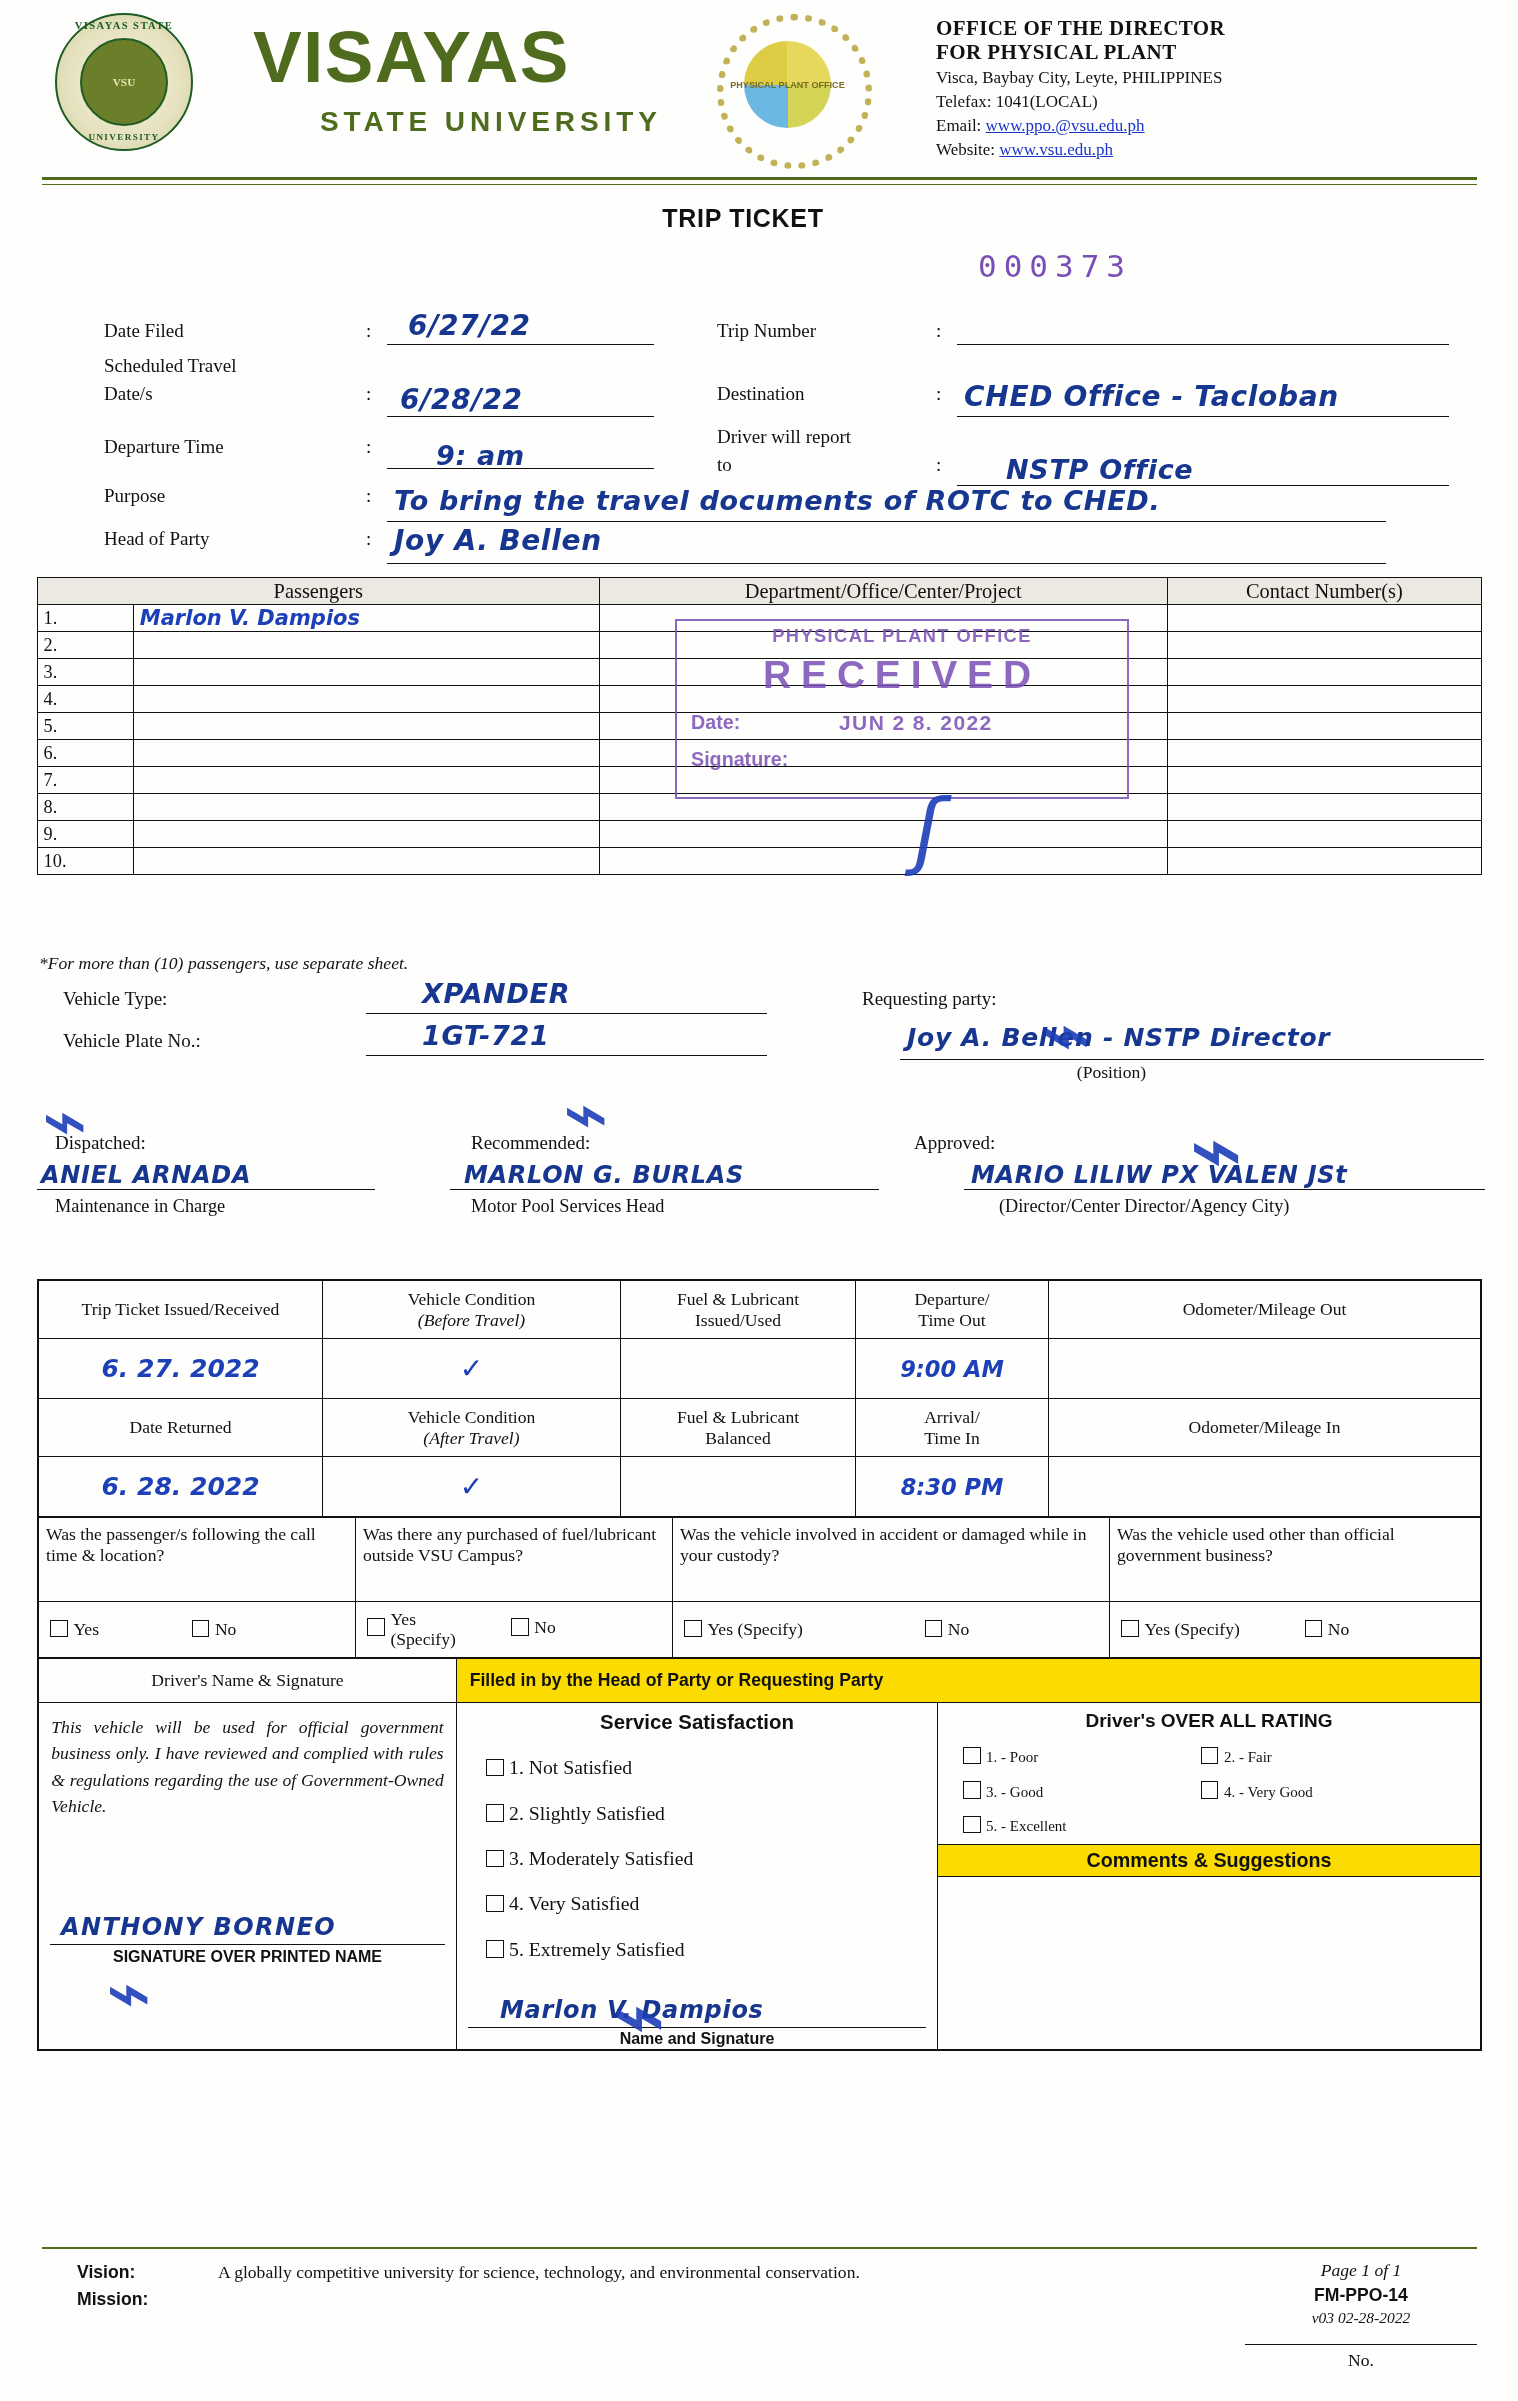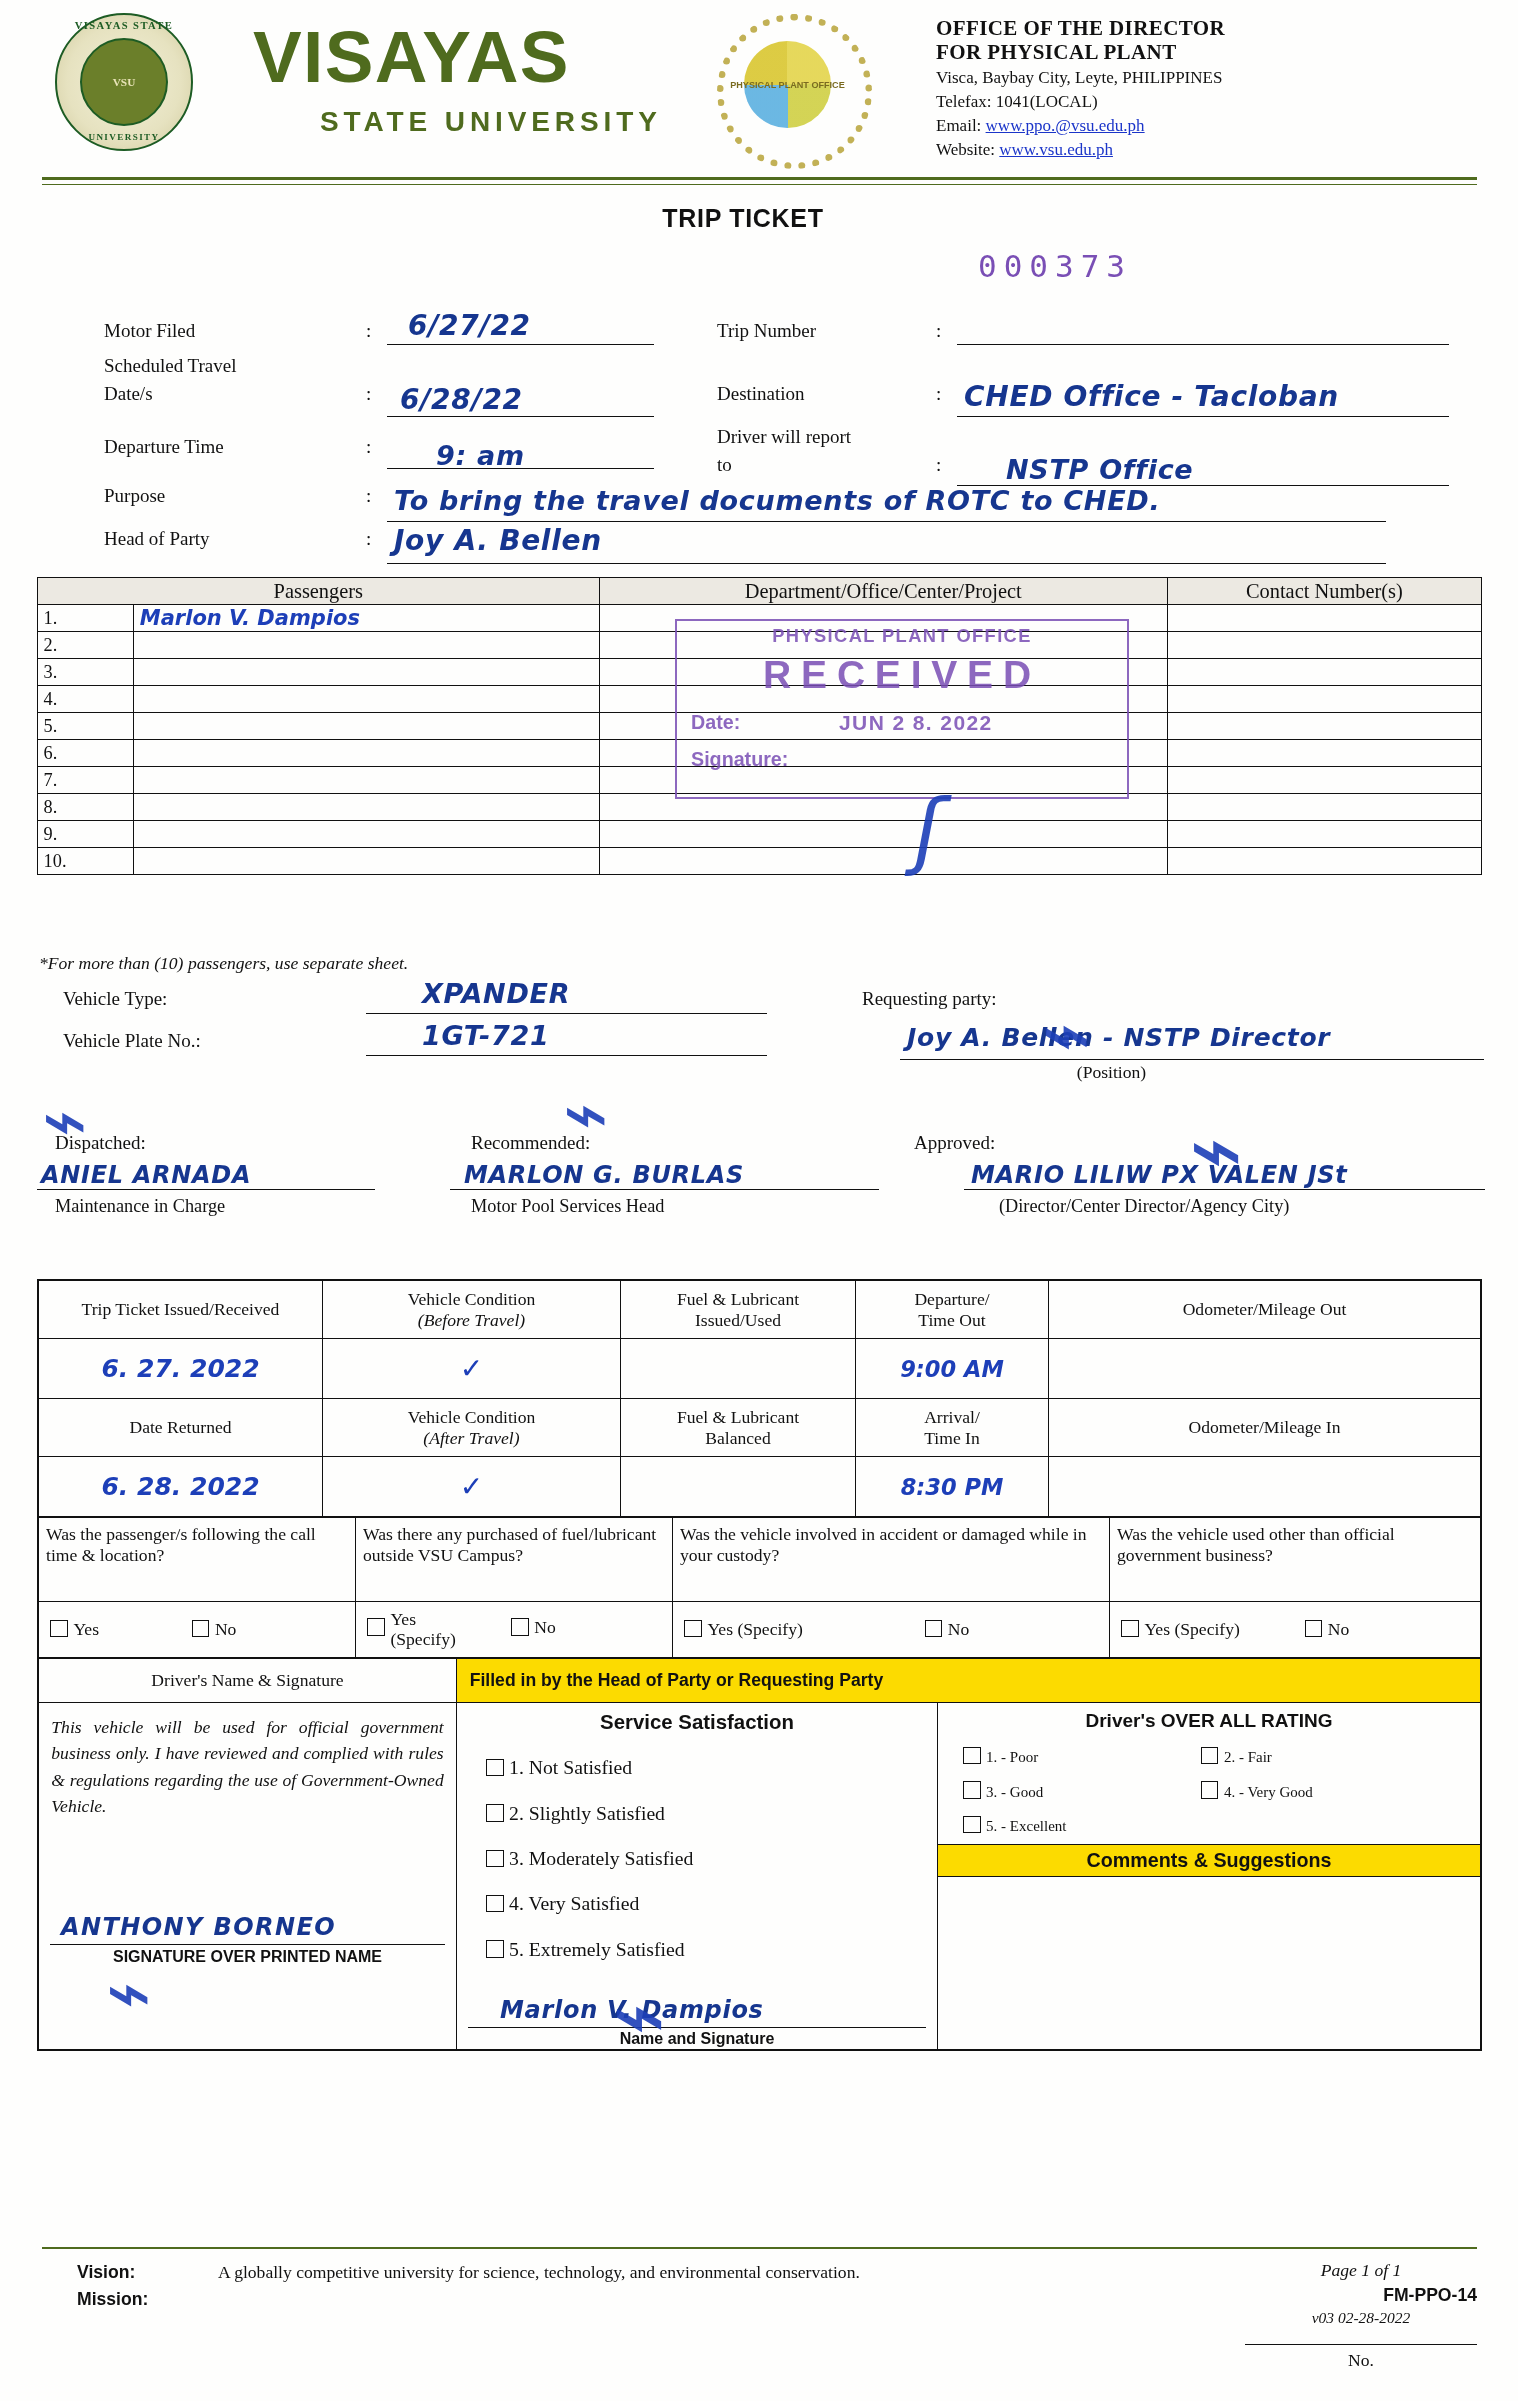--- a/index.html
+++ b/index.html
@@ -119,21 +119,21 @@
       <a href="#">www.vsu.edu.ph</a></div>
   </div>
 
   <div class="green-rule"></div>
   <div class="green-rule2"></div>
 
   <div class="title">TRIP TICKET</div>
 
   <div class="ticketno">000373</div>
 
-  <div class="fld-label abs" style="left:104px;top:320px;">Motor Filed</div>
+  <div class="fld-label abs" style="left:104px;top:320px;">Date Filed</div>
   <div class="colon" style="left:366px;top:320px;">:</div>
   <div class="ul" style="left:387px;top:344px;width:267px;"></div>
   <div class="hand abs" style="left:408px;top:309px;font-size:28px;">6/27/22</div>
 
   <div class="fld-label abs" style="left:104px;top:355px;">Scheduled Travel</div>
   <div class="fld-label abs" style="left:104px;top:383px;">Date/s</div>
   <div class="colon" style="left:366px;top:383px;">:</div>
   <div class="ul" style="left:387px;top:416px;width:267px;"></div>
   <div class="hand abs" style="left:400px;top:383px;font-size:28px;">6/28/22</div>
 
@@ -422,19 +422,19 @@
     <div style="display:flex;">
       <div style="width:141px;"><b>Vision:</b></div>
       <div style="flex:1;">A globally competitive university for science, technology, and environmental conservation.</div>
     </div>
     <div style="display:flex;margin-top:2.8px;">
       <div style="width:141px;"><b>Mission:</b></div>
     </div>
   </div>
   <div class="foot-right">
     <div style="font-style:italic;">Page 1 of 1</div>
-    <div style="font-family:'Liberation Sans',sans-serif;font-weight:bold;text-align:right;">FM-PPO-14</div>
+    <div style="font-family:'Liberation Sans',sans-serif;font-weight:bold;">FM-PPO-14</div>
     <div style="font-style:italic;font-size:15.5px;">v03 02-28-2022</div>
     <div style="margin-top:15.5px;border-top:0.7px solid #111;padding-top:2.8px;">No.</div>
   </div>
 
 </div>
 
 
 </body></html>

